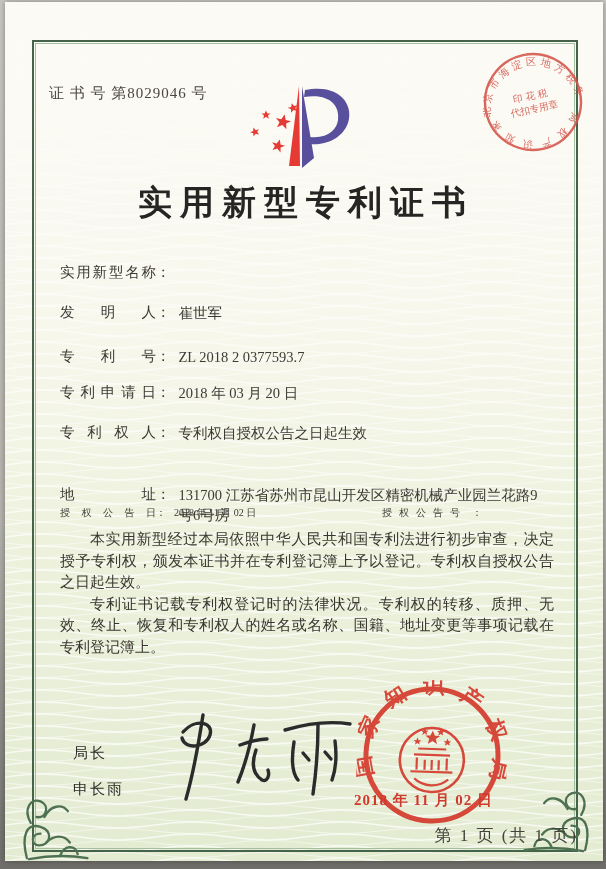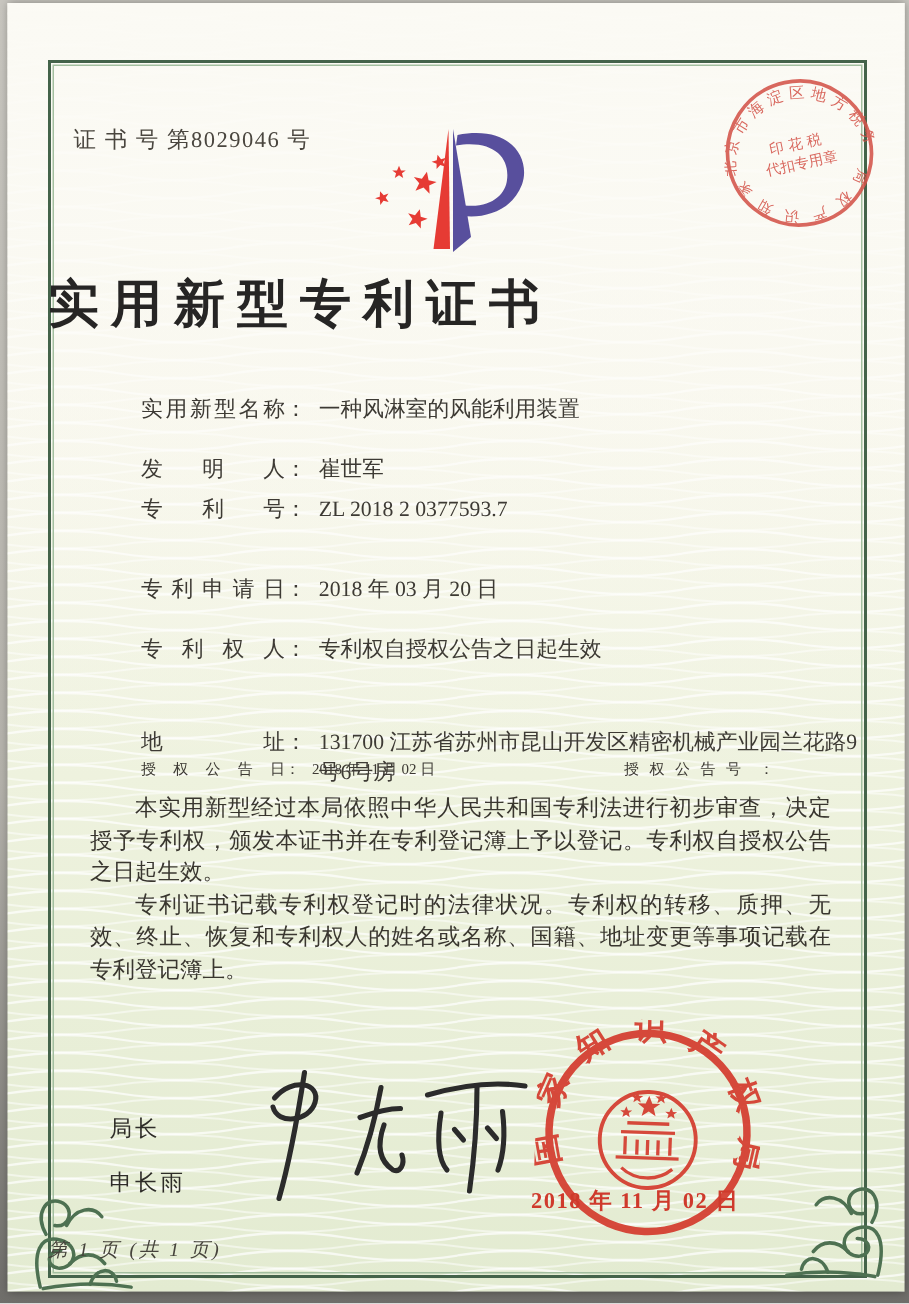--- a/index.html
+++ b/index.html
@@ -22,38 +22,38 @@
   .frame {
     position:absolute; left:27px; top:38px; width:546px; height:812px;
     border:2px solid #44634a;
   }
   .frame::after {
     content:''; position:absolute; inset:1px; border:1px solid #a3bfa0;
   }
   .cert-number { position:absolute; left:44px; top:82px; font-size:15px; color:#4a463f; letter-spacing:1px; }
   .logo { position:absolute; left:237px; top:76px; width:122px; height:104px; }
   .cert-title {
-    position:absolute; left:27px; top:178px; width:548px; 
+    position:absolute; left:27px; top:178px; width:548px; text-align:center;
     font-size:34px; font-weight:bold; color:#262524; letter-spacing:8px;
   }
   .field-row { position:absolute; left:55px; display:flex; align-items:flex-start; font-size:14.5px; color:#3d3a34; }
-  .flabel { width:96px; flex:none; text-align:justify; text-align-last:justify;margin-left:34px; }
+  .flabel { width:96px; flex:none; text-align:justify; text-align-last:justify; }
   .fcolon { flex:none; margin-right:8px; }
   .fvalue { width:372px; line-height:20px; }
   .grant-group { display:flex; align-items:center; font-size:10px; color:#3d3a34; }
   .grant-no { position:absolute; left:322px; top:0;gap:12px; }
   .grant-no .flabel { width:78px; }
   .body-text { position:absolute; left:55px; top:527px; width:494px; font-size:15px; line-height:21.6px; color:#39362f; text-align:justify; }
   .body-text p { text-indent:2em; }
   .director { position:absolute; left:68px; top:733px; font-size:15px; color:#2e2c28; line-height:36px; letter-spacing:2px; }
   .signature { position:absolute; left:152px; top:703px; width:200px; height:100px; }
   .cnipa-seal { position:absolute; left:352px; top:678px; width:150px; height:150px; opacity:.92; transform:rotate(2deg); }
   .seal-date { position:absolute; left:349px; top:789px; font-size:15px; color:#cf3a2c; letter-spacing:1px; font-weight:bold; }
   .tax-stamp { position:absolute; left:477px; top:49px; width:102px; height:102px; transform:rotate(-12deg); opacity:.88; }
-  .footer { position:absolute; left:27px; top:822px; width:546px; text-align:left; font-size:13px; color:#46433c; letter-spacing:2px;font-style:italic; }
+  .footer { position:absolute; left:27px; top:822px; width:546px; text-align:right; font-size:17px; color:#46433c; letter-spacing:2px; }
   .ornament { position:absolute; width:88px; height:88px; }
   .orn-left { left:14px; top:772px; }
   .orn-right { left:500px; top:764px; transform:scaleX(-1); }
 </style>
 </head>
 <body>
 
 <div class="photo">
   <div class="paper">
 
@@ -108,28 +108,27 @@
       <use href="#st" transform="translate(41,44) rotate(12) scale(1.55)"></use>
       <use href="#st" transform="translate(13,54) rotate(-20) scale(0.95)"></use>
       <use href="#st" transform="translate(36,68) rotate(16) scale(1.35)"></use>
     </svg>
 
     <div class="cert-title">实用新型专利证书</div>
 
     <div class="field-row" style="top:261px">
       <span class="flabel">实用新型名称</span>
         <span class="fcolon">：</span>
-        <span class="fvalue">一种风淋室的风能利用装置</span>
     </div>
     <div class="field-row" style="top:301px">
       <span class="flabel">发明人</span>
         <span class="fcolon">：</span>
         <span class="fvalue">崔世军</span>
     </div>
-    <div class="field-row" style="top:328px">
+    <div class="field-row" style="top:345px">
       <span class="flabel">专利号</span>
         <span class="fcolon">：</span>
         <span class="fvalue">ZL 2018 2 0377593.7</span>
     </div>
     <div class="field-row" style="top:381px">
       <span class="flabel">专利申请日</span>
         <span class="fcolon">：</span>
         <span class="fvalue">2018 年 03 月 20 日</span>
     </div>
     <div class="field-row" style="top:421px">

